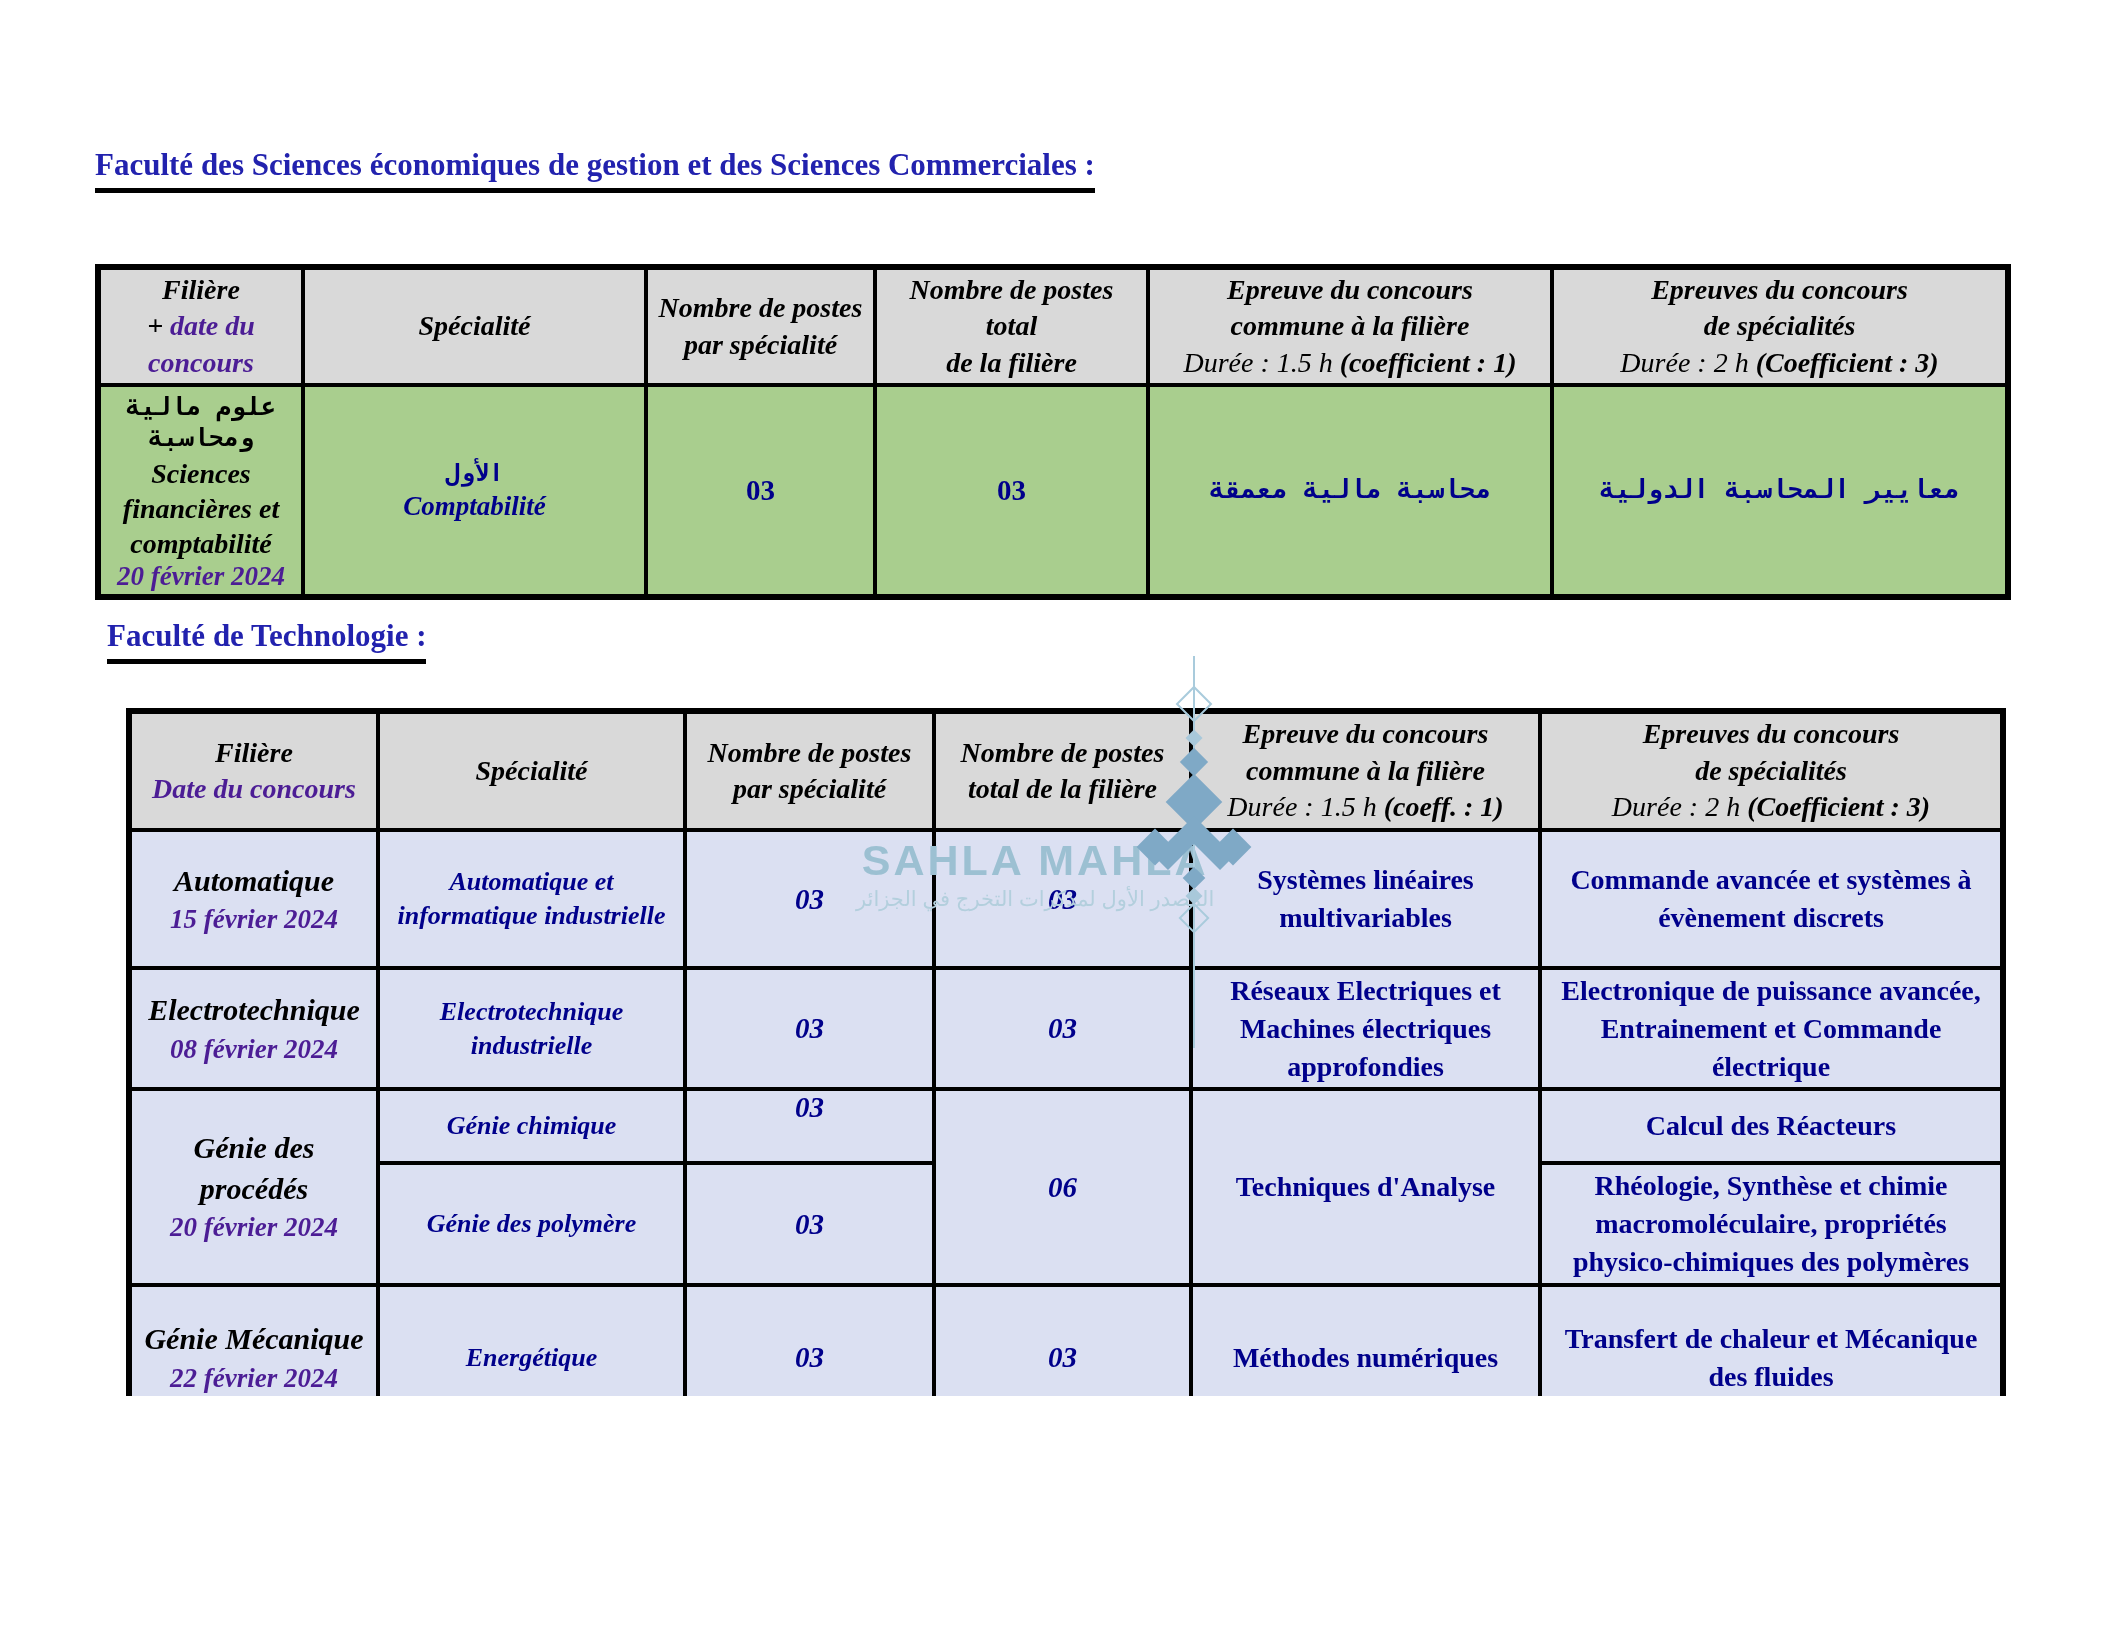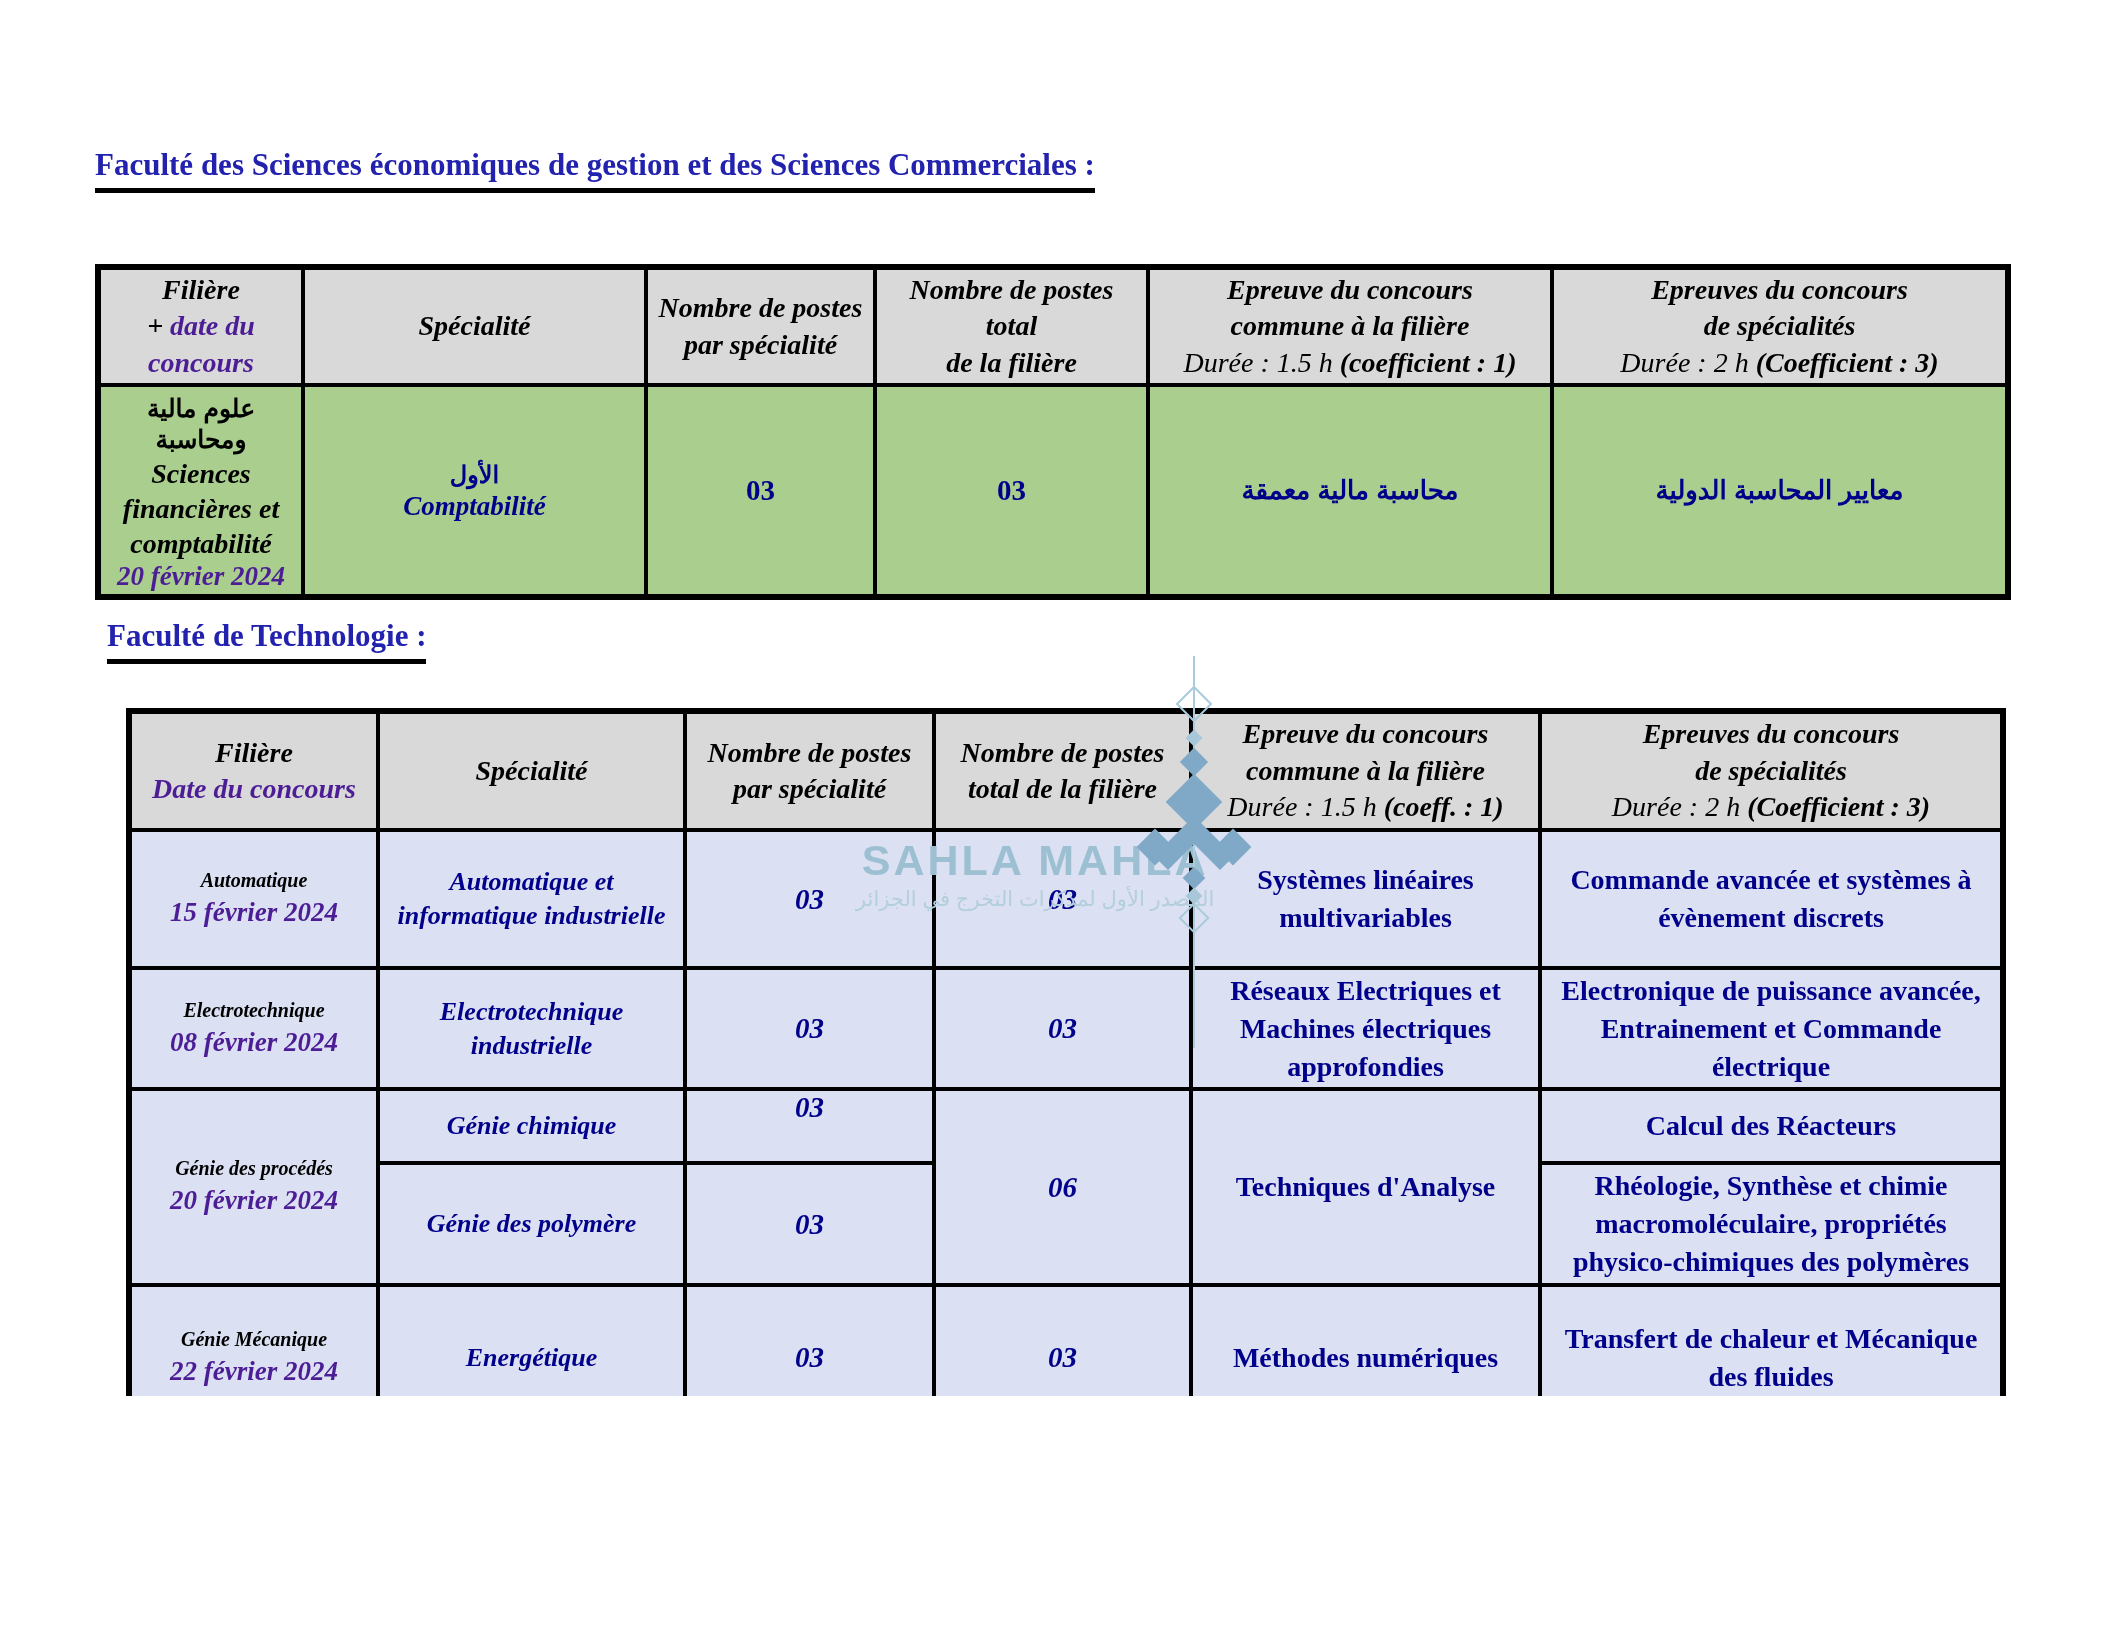--- a/index.html
+++ b/index.html
@@ -17,21 +17,21 @@
 
   table { position:absolute; border-collapse:collapse; table-layout:fixed; }
   th, td { border:4px solid #000; padding:2px 8px; text-align:center; vertical-align:middle; overflow:hidden; }
   table { border:6px solid #000; }
 
   th { background:#D9D9D9; font-weight:bold; font-style:italic; font-size:28px; color:#000; line-height:1.3; }
   .duree-line { font-weight:normal; }
   .duree-line b { font-weight:bold; }
   .red { color:#4c1d95; }
   .navy { color:#00008B; }
-  .ar { font-family:Liberation Sans, sans-serif; font-weight:bold; font-style:normal; }
+  .ar { font-family:Liberation Mono, monospace; font-weight:bold; font-style:normal; }
 
   
   #table1 { left:95px; top:264px; width:1910px; }
   #table1 th { height:100px; }
   #table1 td { background:#A9CE8E; height:190px; }
   #table1 .cell-filiere { vertical-align:top; padding-top:6px; }
   .t1-fil-ar { font-size:25px; color:#000; line-height:1.25; }
   .t1-fil-fr { font-size:28px; font-weight:bold; font-style:italic; color:#000; line-height:1.25;font-family:Liberation Serif, serif; }
   .t1-date { font-size:27px; font-weight:bold; font-style:italic; }
   .t1-spec-ar { font-size:24px; line-height:1.3; }
@@ -41,21 +41,21 @@
 
   
   #table2 { left:126px; top:708px; width:1874px; }
   #table2 th { height:110px; }
   #table2 td { background:#DBE0F2; }
   tr.r1 td { height:130px; }
   tr.r2 td { height:100px; }
   tr.r3a td { height:66px; }
   tr.r3b td { height:112px; }
   tr.r4 td { height:138px; }
-  .fil-name { font-size:20px; font-weight:bold; font-style:italic; color:#000; line-height:1.35; }
+  .fil-name { font-size:30px; font-weight:bold; font-style:italic; color:#000; line-height:1.35; }
   .fil-date { font-size:27px; font-weight:bold; font-style:italic; line-height:1.35; }
   .spec { font-size:26px; font-weight:bold; font-style:italic; line-height:1.3; }
   .num { font-size:29px; font-weight:bold; font-style:italic; }
   .ep { font-size:28px; font-weight:bold; line-height:1.35; }
   .vtop { vertical-align:top; padding-top:0; }
 
   
   .wm {
     position:absolute; left:856px; top:836px; z-index:6; pointer-events:none;
     font-family:"Liberation Sans", sans-serif; text-align:center;

